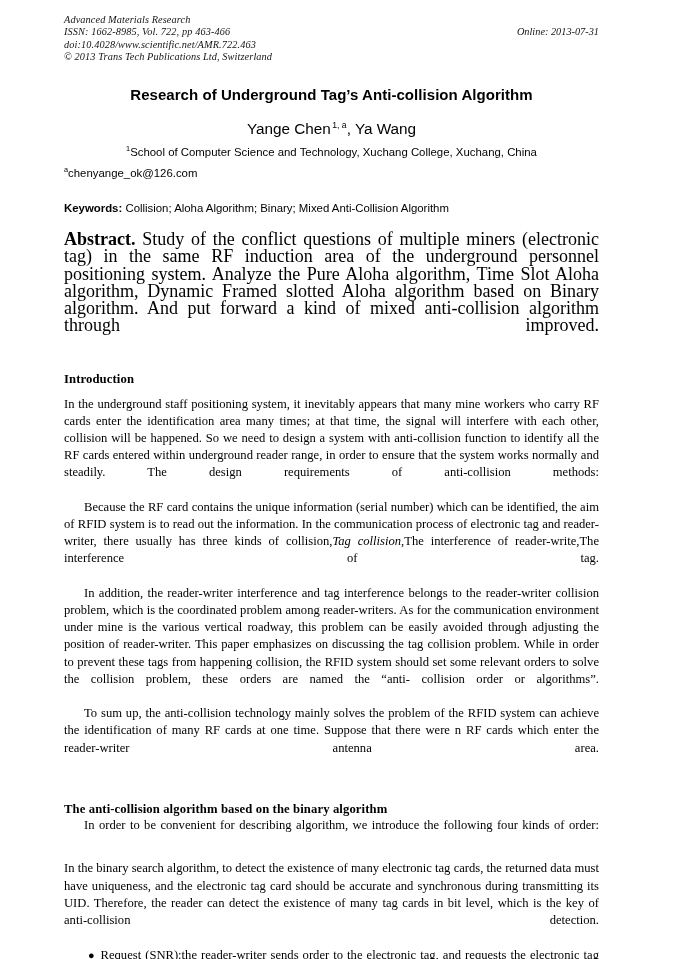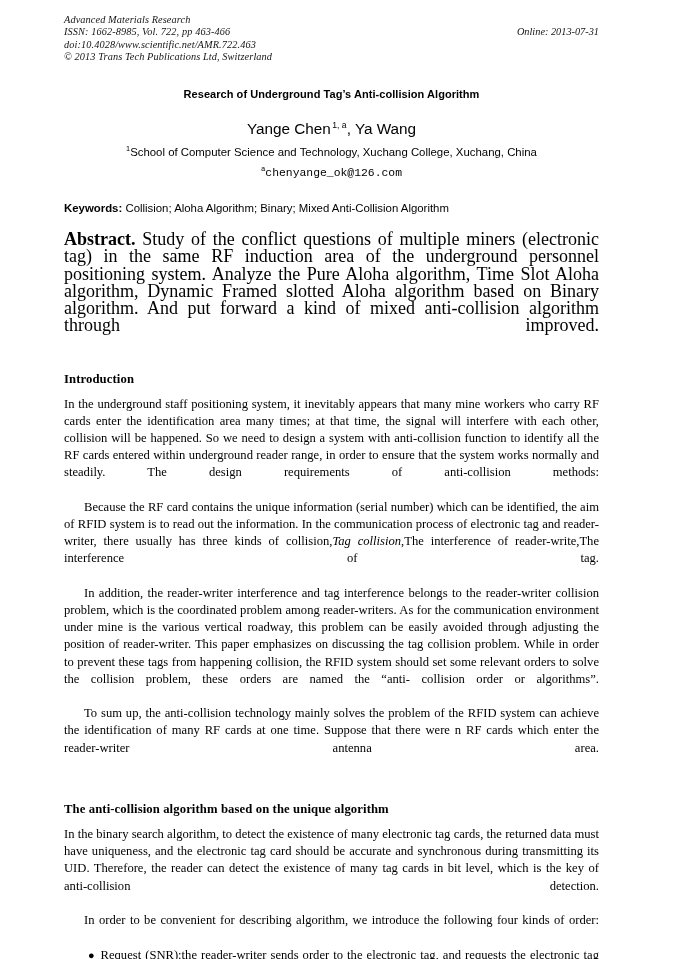--- a/index.html
+++ b/index.html
@@ -48,21 +48,21 @@
     font-size: 10.3px;
     white-space: nowrap;
   }
 
   
   .title {
     margin-top: 22px;
     text-align: center;
     font-family: "Liberation Sans", "DejaVu Sans", sans-serif;
     font-weight: bold;
-    font-size: 11px;
+    font-size: 15px;
     line-height: 19px;
     letter-spacing: 0.05px;
     color: #000;
   }
   .authors {
     margin-top: 15px;
     text-align: center;
     font-family: Liberation Sans, sans-serif;
     font-size: 15.3px;
     line-height: 19px;
@@ -82,22 +82,22 @@
     line-height: 14px;
   }
   .affiliation sup,
   .email sup {
     font-size: 7.3px;
     vertical-align: super;
     line-height: 0;
   }
   .email {
     margin-top: 7px;
-    text-align: center;
-    font-family: Liberation Mono, monospace;
+    text-align: left;
+    font-family: Liberation Sans, sans-serif;
     font-size: 11.4px;
     line-height: 14px;
   }
 
   
   .keywords {
     margin-top: 21px;
     font-family: "Liberation Sans", "DejaVu Sans", sans-serif;
     font-size: 11.4px;
     line-height: 14px;
@@ -210,21 +210,21 @@
   <h2 class="section-heading">Introduction</h2>
 
   <p class="body-par">In the underground staff positioning system, it inevitably appears that many mine workers who carry RF cards enter the identification area many times; at that time, the signal will interfere with each other, collision will be happened. So we need to design a system with anti-collision function to identify all the RF cards entered within underground reader range, in order to ensure that the system works normally and steadily. The design requirements of anti-collision methods:</p>
 
   <p class="body-par indent"><span>Because the RF card contains the unique information (serial number) which can be identified, the aim of RFID system is to read out the information. In the communication process of electronic tag and reader-writer, there usually has three kinds of collision,</span><i>Tag collision</i><span>,The interference of reader-write,The interference of tag.</span></p>
 
   <p class="body-par indent">In addition, the reader-writer interference and tag interference belongs to the reader-writer collision problem, which is the coordinated problem among reader-writers. As for the communication environment under mine is the various vertical roadway, this problem can be easily avoided through adjusting the position of reader-writer. This paper emphasizes on discussing the tag collision problem. While in order to prevent these tags from happening collision, the RFID system should set some relevant orders to solve the collision problem, these orders are named the “anti- collision order or algorithms”.</p>
 
   <p class="body-par indent">To sum up, the anti-collision technology mainly solves the problem of the RFID system can achieve the identification of many RF cards at one time. Suppose that there were n RF cards which enter the reader-writer antenna area.</p>
 
-  <h2 class="section-heading spaced-above">The anti-collision algorithm based on the unique algorithm</h2>
+  <h2 class="section-heading spaced-above">The anti-collision algorithm based on the binary algorithm</h2>
+
+  <p class="body-par indent">In order to be convenient for describing algorithm, we introduce the following four kinds of order:</p>
 
   <p class="body-par">In the binary search algorithm, to detect the existence of many electronic tag cards, the returned data must have uniqueness, and the electronic tag card should be accurate and synchronous during transmitting its UID. Therefore, the reader can detect the existence of many tag cards in bit level, which is the key of anti-collision detection.</p>
 
-  <p class="body-par indent">In order to be convenient for describing algorithm, we introduce the following four kinds of order:</p>
-
   <p class="bullet-par"><span class="bullet-glyph">●</span><span>Request (SNR):the reader-writer sends order to the electronic tag, and requests the electronic tag to return the ID number to the reader-writer; the later parameter can narrow the range for responding the electronic tag.</span></p>
 
 </div>
 
 </body></html>

